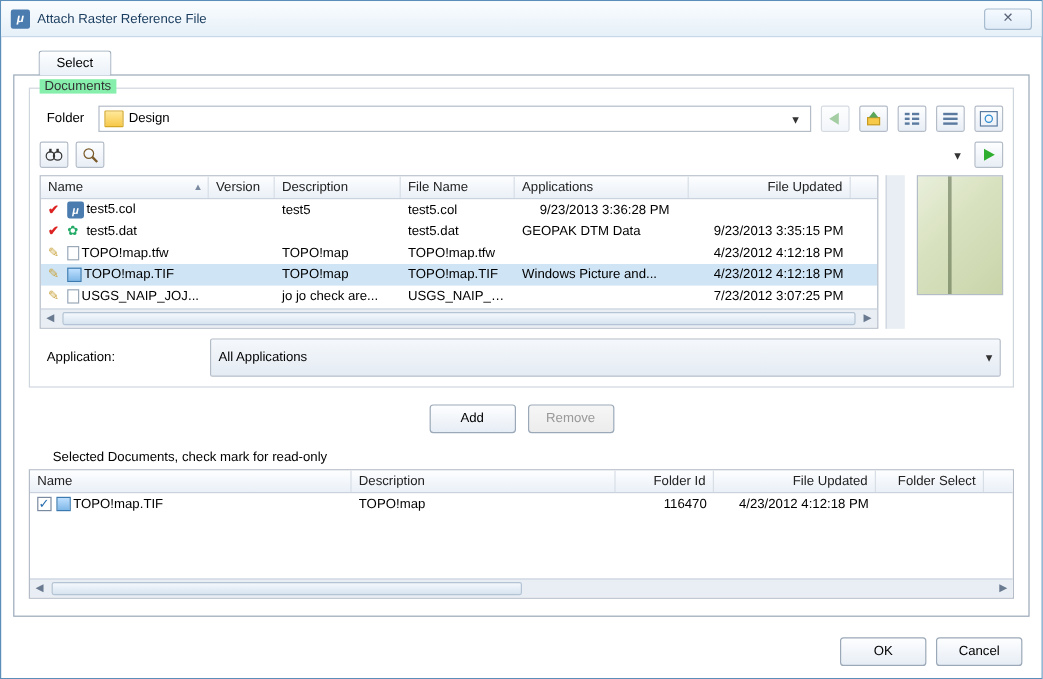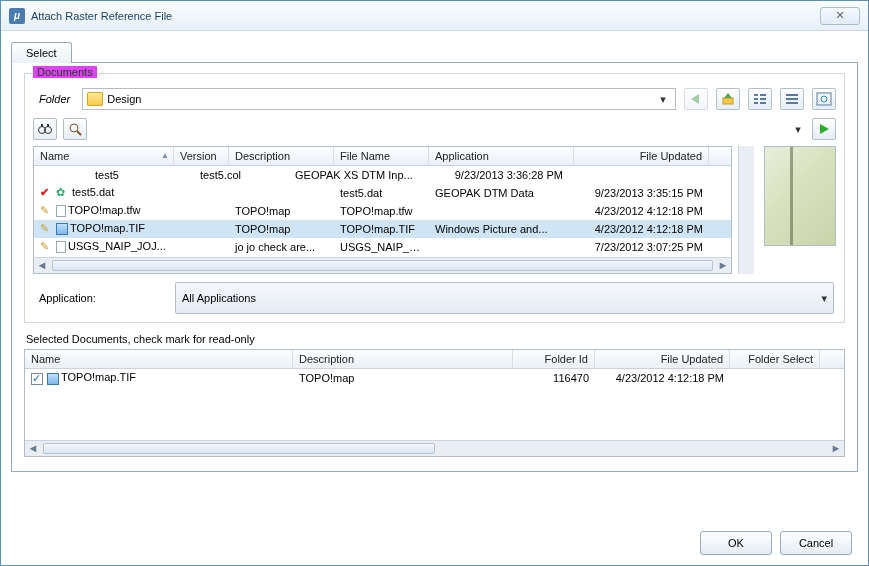--- a/index.html
+++ b/index.html
@@ -3,27 +3,27 @@
 <meta charset="utf-8">
 <style>
 * { box-sizing: border-box; margin: 0; padding: 0; font-family: Tahoma, "Segoe UI", sans-serif; font-size: 11px; }
 body { background: #fff; }
 .window { width: 869px; height: 566px; border: 1px solid #5b8fb9; background: #fff; position: relative; }
 .titlebar { height: 30px; background: linear-gradient(#fafdff, #e6f0f8); border-bottom: 1px solid #c9d8e8; display: flex; align-items: center; padding: 0 8px; }
 .titlebar .app-icon { width: 16px; height: 16px; background: #4a7cb0; color: #fff; font-style: italic; font-weight: bold; font-size: 10px; text-align: center; line-height: 16px; border-radius: 2px; margin-right: 6px; }
 .titlebar .title { flex: 1; color: #1a3c5e; }
 .close-btn { width: 40px; height: 18px; border: 1px solid #a8bcd0; border-radius: 3px; background: linear-gradient(#f5faff,#e0ecf8); text-align: center; line-height: 14px; color: #5a6578; cursor: pointer; }
 .content { padding: 8px 10px; }
-.tabstrip { margin-top: 2px; }
+.tabstrip { margin-top: 2px; margin-left: 21px; }
 .tab { display: inline-block; border: 1px solid #9aa8b8; border-bottom: none; background: linear-gradient(#fdfeff,#eaf1f8); padding: 4px 14px; border-radius: 3px 3px 0 0; position: relative; top: 1px; }
 .panel { border: 1px solid #9aa8b8; padding: 10px 12px 14px 12px; }
 .groupbox { border: 1px solid #d0d6de; position: relative; padding: 12px 8px 8px 8px; margin-bottom: 10px; }
-.groupbox .legend { position: absolute; top: -8px; left: 8px; background: #d946ef; padding: 0 4px; color: #333; }
+.groupbox .legend { position: absolute; top: -8px; left: 8px; background: #86efac; padding: 0 4px; color: #333; }
 .folder-row { display: flex; align-items: center; gap: 8px; margin: 2px 0 8px 0; }
-.folder-label { margin-left: 6px; margin-right: 4px; font-style: italic; }
+.folder-label { margin-left: 6px; margin-right: 4px; }
 .folder-combo { flex: 1; border: 1px solid #b4bcc8; background: #fff; height: 22px; display: flex; align-items: center; padding: 0 4px; }
 .folder-combo .ficon { width: 16px; height: 14px; background: linear-gradient(#ffe89a,#f7c94a); border: 1px solid #d5a726; border-radius: 1px; margin-right: 4px; }
 .combo-arrow { margin-left: auto; width: 16px; text-align: center; color: #333; }
 .tb-btn { width: 24px; height: 22px; border: 1px solid #b4bcc8; background: linear-gradient(#fdfeff,#e8eef6); border-radius: 2px; display: flex; align-items: center; justify-content: center; cursor: pointer; }
 .tb-btn.play svg polygon { fill: #2eae2e; }
 .tb-btn.disabled { opacity: 0.55; }
 .search-row { display: flex; align-items: center; gap: 6px; margin-bottom: 6px; }
 .search-row .spacer { flex: 1; }
 .fs-row { display: flex; gap: 6px; }
 .file-table-wrap { flex: 1; border: 1px solid #b4bcc8; height: 128px; background: #fff; display: flex; flex-direction: column; overflow: hidden; }
@@ -54,21 +54,21 @@
 .hscroll { height: 16px; background:#e9eef4; border-top:1px solid #ccd4df; position:relative; flex:none; display:flex; align-items:center; }
 .hscroll .thumb { position:absolute; left:18px; right:18px; top:2px; bottom:2px; background:linear-gradient(#f4f8fd,#d7e4f0); border:1px solid #b4c4d4; border-radius:2px; }
 .hscroll .arrow { width:16px; height:14px; text-align:center; color:#6a7a90; }
 .app-row { display:flex; align-items:center; gap:8px; margin: 8px 2px 0 2px; }
 .app-row .label { width: 128px; margin-left: 4px;}
 .app-combo { flex:1; border:1px solid #b4bcc8; background:linear-gradient(#f5f8fc,#e4ebf3); height:32px; display:flex; align-items:center; padding:0 6px; border-radius:2px; }
 .app-combo .arrow { margin-left:auto; color:#333; }
 .btn-row { display:flex; justify-content:center; gap:10px; margin: 14px 0; }
 .pushbtn { min-width:72px; height:24px; border:1px solid #9aa8b8; background:linear-gradient(#fdfeff,#e7edf5); border-radius:3px; padding:0 12px; cursor:pointer; }
 .pushbtn:disabled { color:#999; background:linear-gradient(#f6f6f6,#ececec); cursor:default; }
-.selected-label { margin: 2px 0 4px 2px; }
+.selected-label { margin: 2px 0 4px 20px; }
 .sel-table-wrap { border:1px solid #b4bcc8; height:108px; background:#fff; display:flex; flex-direction:column; overflow:hidden; }
 .s-name{ width:268px; } .s-desc{ width:220px; } .s-fid{ width:82px; text-align:right;} .s-upd{ width:135px; text-align:right;} .s-state{ width:90px; text-align:right;}
 .chk { width:12px; height:12px; border:1px solid #7a8aa0; background:#fff; display:inline-block; vertical-align:middle; margin-right:4px; position:relative; }
 .chk.checked::after { content:"✓"; position:absolute; left:0; top:-2px; font-size:11px; color:#2a6fb0; }
 .footer { position:absolute; bottom:10px; right:16px; display:flex; gap:8px; }
 .footer .pushbtn { min-width:72px; }
 svg { display:block; }
 </style>
 </head>
 <body>
@@ -156,29 +156,29 @@
             </div>
         </div>
 
         <div class="fs-row">
           <div class="file-table-wrap">
             <div class="headers">
               <div class="col c-name"><span>Name</span><span class="sort-ind">▲</span></div>
               <div class="col c-ver">Version</div>
               <div class="col c-desc">Description</div>
               <div class="col c-file">File Name</div>
-              <div class="col c-app">Application</div>
+              <div class="col c-app">Applications</div>
               <div class="col c-upd">File Updated</div>
             </div>
             <div class="tbody" id="doc-rows">
                 <div class="row">
+                  <div class="col c-name"><span class="icon16 ico-check">✔</span><span class="icon16 ico-mu">μ</span><span>test5.col</span></div>
                   <div class="col c-ver"></div>
                   <div class="col c-desc">test5</div>
                   <div class="col c-file">test5.col</div>
-                  <div class="col c-app">GEOPAK XS DTM Inp...</div>
                   <div class="col c-upd">9/23/2013 3:36:28 PM</div>
                 </div>
                 <div class="row">
                   <div class="col c-name"><span class="icon16 ico-check">✔</span><span class="icon16 ico-gear">✿</span><span>test5.dat</span></div>
                   <div class="col c-ver"></div>
                   <div class="col c-desc"></div>
                   <div class="col c-file">test5.dat</div>
                   <div class="col c-app">GEOPAK DTM Data</div>
                   <div class="col c-upd">9/23/2013 3:35:15 PM</div>
                 </div>
@@ -219,20 +219,24 @@
 
         <div class="app-row">
           <span class="label">Application:</span>
           <div class="app-combo">
             <span>All Applications</span>
             <span class="arrow">▾</span>
           </div>
         </div>
       </div>
 
+      <div class="btn-row">
+        <button class="pushbtn">Add</button>
+        <button class="pushbtn" disabled="">Remove</button>
+      </div>
 
       <div class="selected-label">Selected Documents, check mark for read-only</div>
       <div class="sel-table-wrap">
         <div class="headers">
           <div class="col s-name">Name</div>
           <div class="col s-desc">Description</div>
           <div class="col s-fid">Folder Id</div>
           <div class="col s-upd">File Updated</div>
           <div class="col s-state">Folder Select</div>
         </div>

